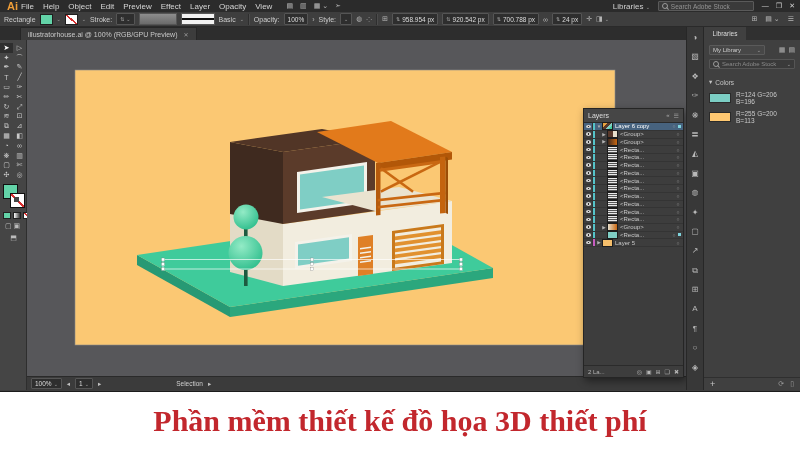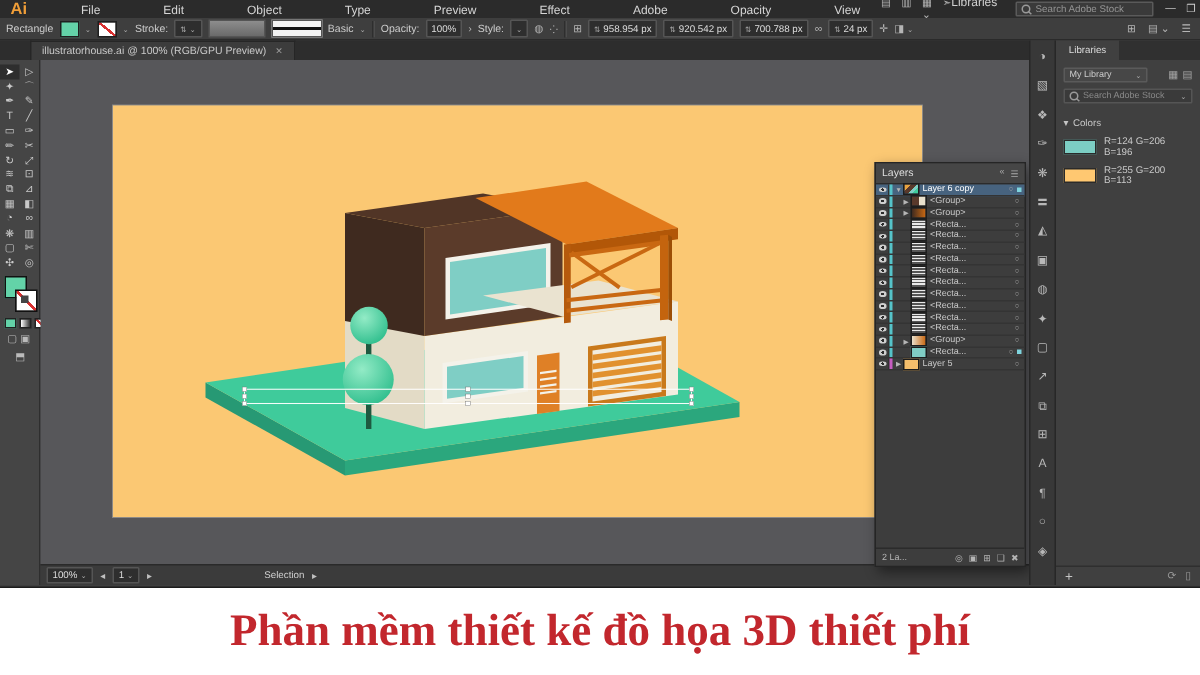--- a/index.html
+++ b/index.html
@@ -2,21 +2,21 @@
 <html style="--artboard: #FBC873; --plat-top: #3FCB9B; --plat-left: #279974; --plat-right: #2BA77D; --cream-front: #F2EDDF; --cream-left: #E3DBC6; --terrace-floor: #EAE3D0; --brown-front: #5B3B2A; --brown-left: #3F2A1F; --brown-top: #513526; --roof-top: #E27A1B; --roof-edge: #B25708; --beam: #C96812; --beam-dark: #9C4E06; --glass: #7FCEC5; --frame: #F4F2EA; --door: #DF8026; --garage-frame: #C9791B; --garage-slat: #E1912F; --tree-light: #93EBC6; --tree-dark: #2FBE8D; --trunk: #1E5A40; --caption-red: #C2272D; --selection-blue: #47637F;"><head>
 <meta charset="utf-8">
 <style>
   html,body{margin:0;padding:0;background:#fff;}
   body{width:800px;height:450px;overflow:hidden;font-family:"Liberation Sans",sans-serif;-webkit-font-smoothing:antialiased;}
   .app{position:absolute;left:0;top:0;width:800px;height:391px;background:#3f3f3f;border-bottom:1px solid #1c1c1c;}
   
   .menubar{position:absolute;left:0;top:0;width:800px;height:12px;background:#2b2b2b;display:flex;align-items:center;font-size:8px;color:#d6d6d6;}
   .ailogo{width:18px;text-align:right;font-weight:bold;font-size:11px;color:#f09e38;flex:none;}
   .menus{display:flex;gap:9px;margin-left:3px;}
-  .menus span{cursor:default;margin-left:33px;}
+  .menus span{cursor:default;}
   .appbar-icons{display:flex;gap:7px;margin-left:14px;color:#b9b9b9;font-size:7px;}
   .mb-right{margin-left:auto;display:flex;align-items:center;gap:8px;padding-right:5px;}
   .wsp{font-size:8px;color:#d0d0d0;}
   .searchbox{width:88px;height:8px;background:#3a3a3a;border:1px solid #5a5a5a;border-radius:1px;display:flex;align-items:center;gap:3px;padding:0 3px;color:#949494;font-size:6.5px;}
   .mag{width:4px;height:4px;border:1px solid #9a9a9a;border-radius:50%;position:relative;flex:none;}
   .mag::after{content:'';position:absolute;width:3px;height:1px;background:#9a9a9a;transform:rotate(45deg);right:-2px;bottom:-1px;}
   .winbtns{display:flex;gap:7px;font-size:7px;color:#cfcfcf;}
   
   .controlbar{position:absolute;left:0;top:12px;width:800px;height:15px;background:#3e3e3e;border-bottom:1px solid #2a2a2a;display:flex;align-items:center;gap:4px;font-size:7px;color:#cccccc;padding-left:4px;box-sizing:border-box;}
   .cb-lbl{flex:none;}
@@ -112,26 +112,26 @@
 </head>
 <body>
 
 <div class="app">
 
   <div class="menubar">
     <span class="ailogo">Ai</span>
     <div class="menus">
 
     <span>File</span>
+        <span>Help</span>
+        <span>Object</span>
         <span>Edit</span>
-        <span>Object</span>
-        <span>Type</span>
         <span>Preview</span>
         <span>Effect</span>
-        <span>Adobe</span>
+        <span>Layer</span>
         <span>Opacity</span>
         <span>View</span>
       </div>
     <div class="appbar-icons">
 
     <span>▤</span>
         <span>▥</span>
         <span>▦ ⌄</span>
         <span>➣</span>
       </div>

